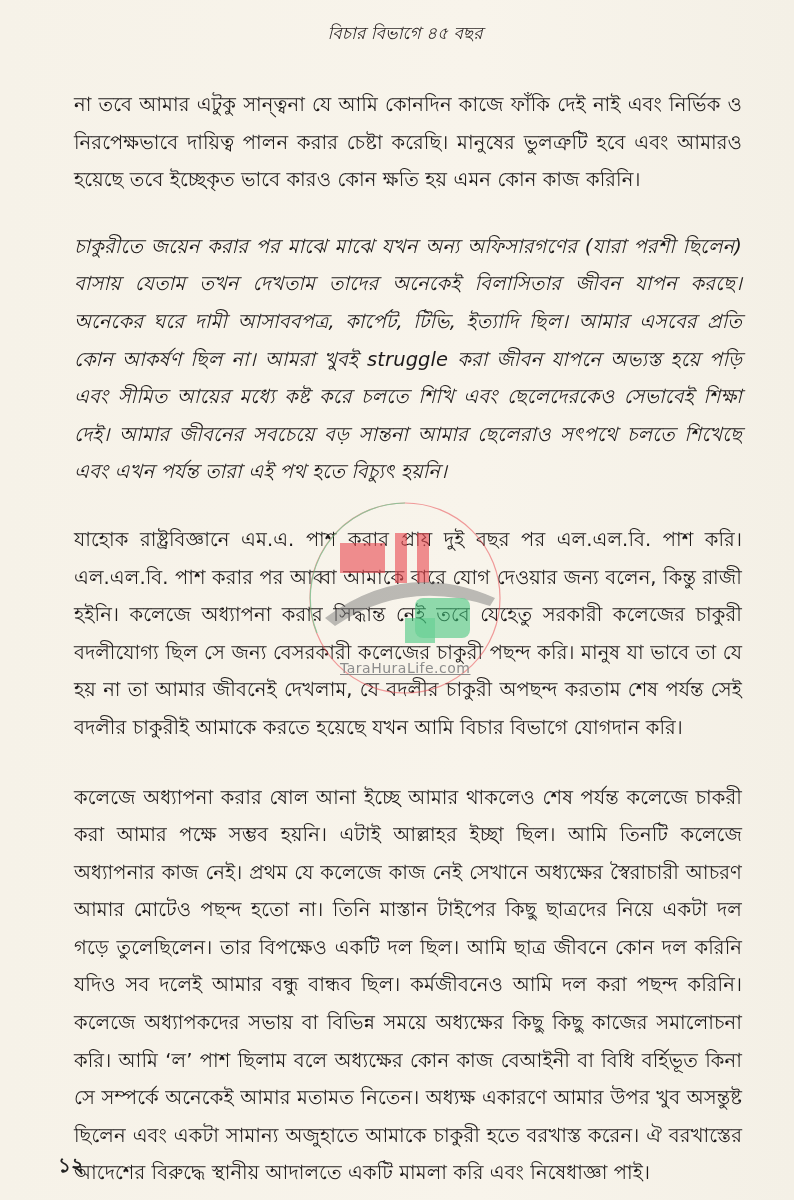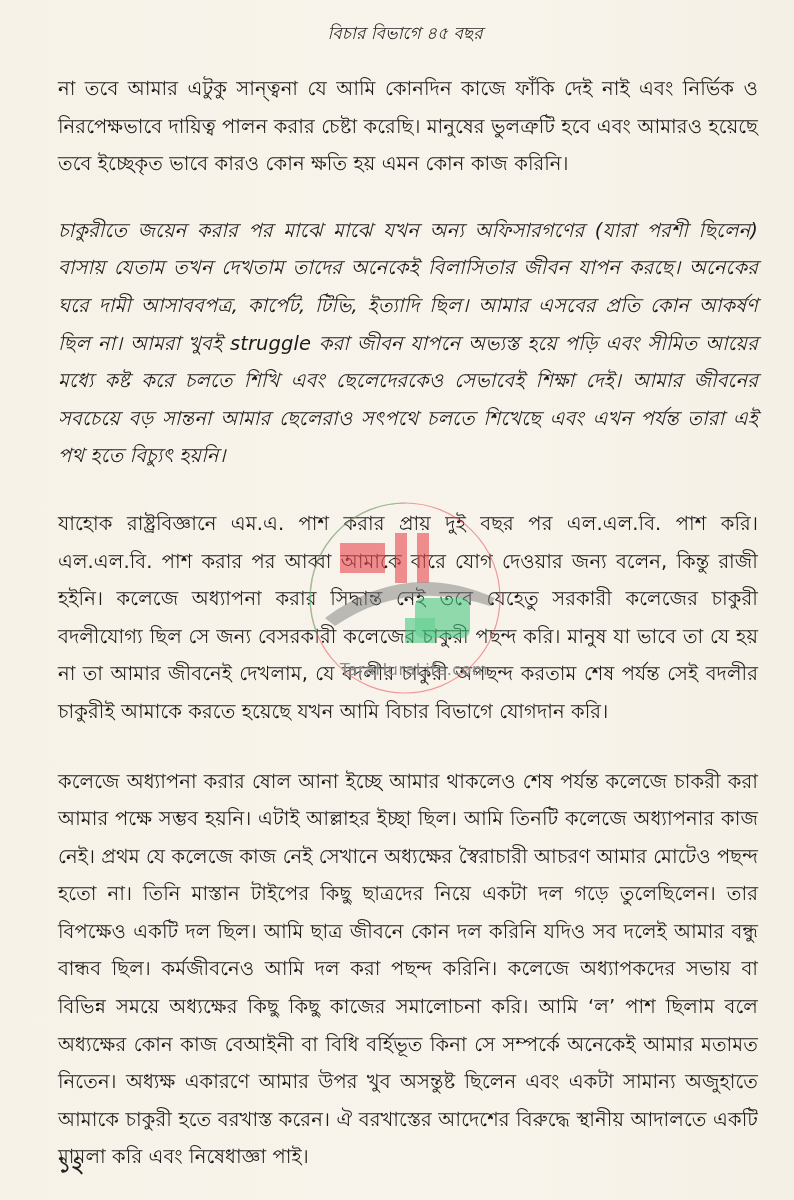--- a/index.html
+++ b/index.html
@@ -33,21 +33,21 @@
     color: #2a2424;
     padding-left: 8px;
   }
   .body-text {
     position: absolute;
     left: 58px;
     top: 70px;
     width: 700px;
   }
   .para {
-    margin: 0;
+    margin: 16px;
     font-size: 19.5px;
     line-height: 37.6px;
     text-align: justify;
     text-align-last: left;
     letter-spacing: 0.1px;
   }
   .para-gap-1 { margin-top: 29px; font-style: italic; }
   .para-gap-2 { margin-top: 30px; }
   .para-gap-3 { margin-top: 32px; }
   .page-number {
@@ -64,24 +64,25 @@
     top: 498px;
     width: 200px;
     height: 200px;
     pointer-events: none;
     opacity: 0.75;
   }
   .watermark-text {
     position: absolute;
     left: 340px;
     top: 660px;
-    font-size: 16px;
+    font-size: 14px;
     color: #8c8c8c;
     letter-spacing: 0.5px;
     pointer-events: none;
+    text-decoration: underline;
   }
 </style>
 </head>
 <body>
 
 <div class="page">
 
   <div class="running-header">বিচার বিভাগে ৪৫ বছর</div>
 
   <div class="body-text">

